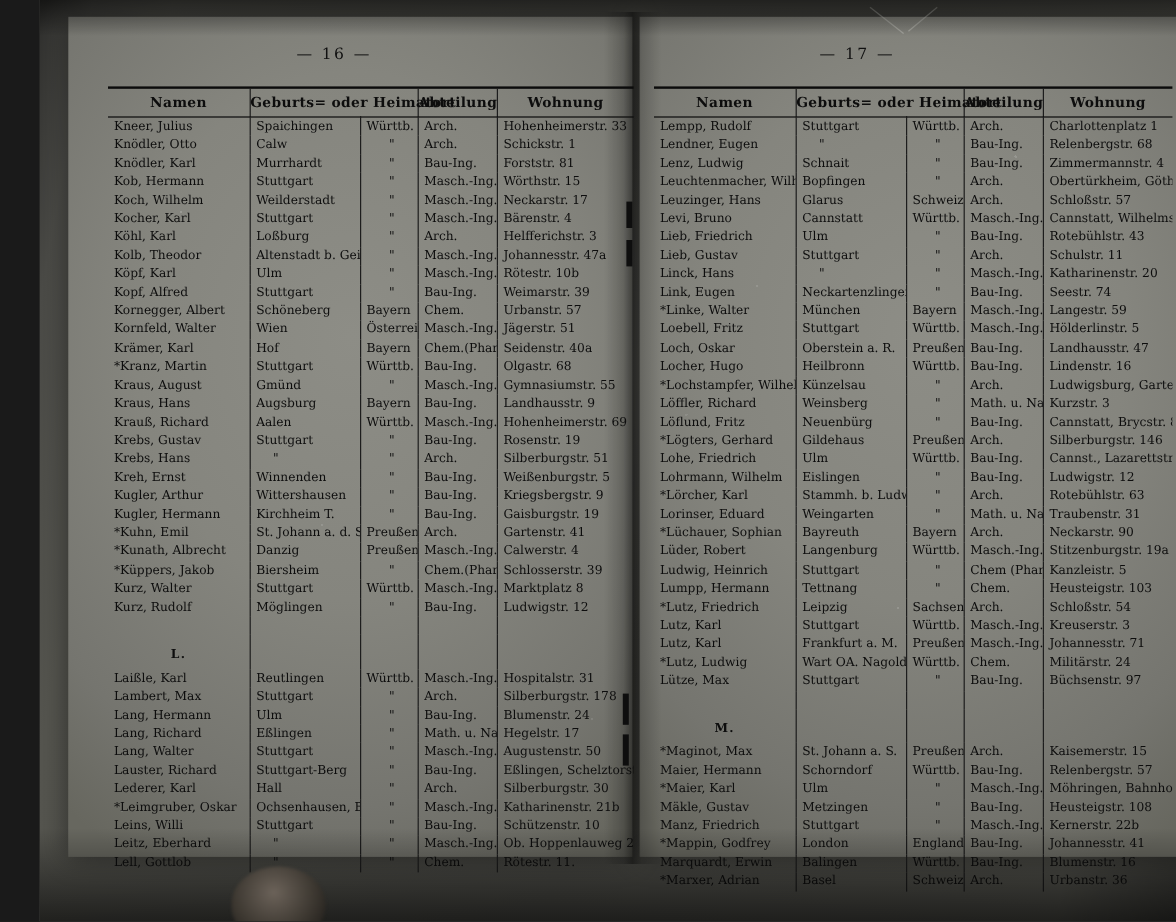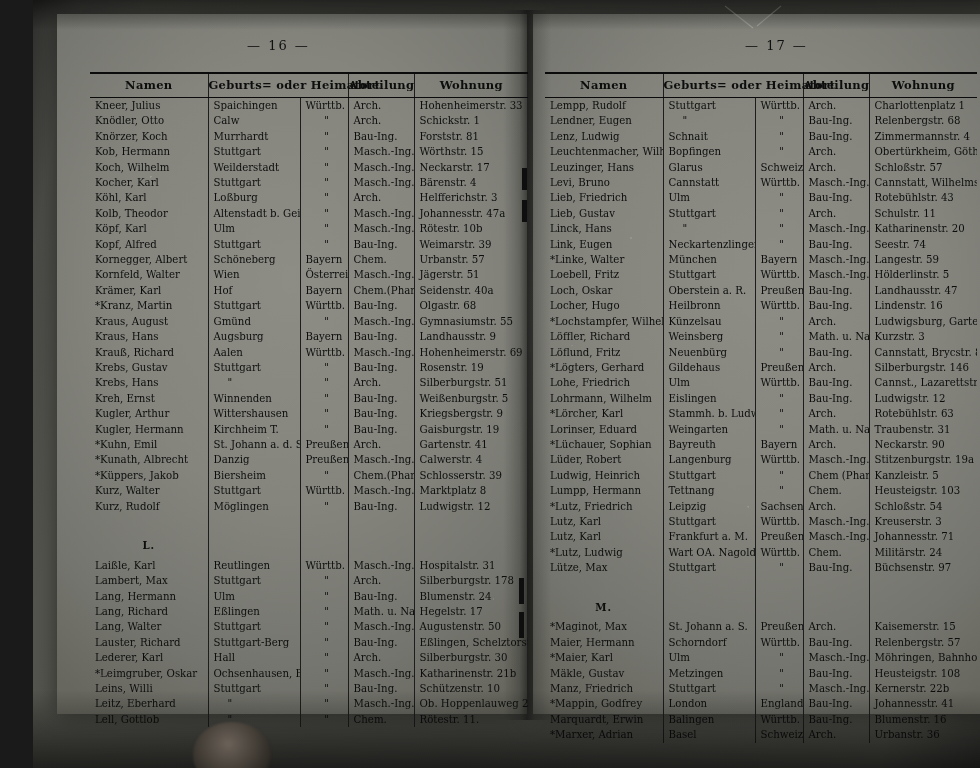--- a/index.html
+++ b/index.html
@@ -96,21 +96,21 @@
   .folio {
     position: absolute;
     top: 38px;
     font-size: 13px;
     letter-spacing: 2px;
     color: #101010;
     font-family: "DejaVu Serif", serif;
     white-space: nowrap;
   }
   #folio-left  { left: 214px; }
-  #folio-right { left: 712px; }
+  #folio-right { left: 650px; }
 
   .tbl {
     position: absolute;
     top: 72px;
     border-top: 2.4px solid #0b0b0b;
     color: #0d0d0d;
   }
   #tbl-left  { left: 57px;  width: 438px; }
   #tbl-right { left: 512px; width: 432px; }
 
@@ -215,21 +215,21 @@
             <td>Hohenheimerstr. 33</td>
           </tr>
           <tr>
             <td>Knödler, Otto</td>
             <td class="place-cell">Calw</td>
             <td class="state-cell"><span class="ditto-c">"</span></td>
             <td>Arch.</td>
             <td>Schickstr. 1</td>
           </tr>
           <tr>
-            <td>Knörzer, Koch</td>
+            <td>Knödler, Karl</td>
             <td class="place-cell">Murrhardt</td>
             <td class="state-cell"><span class="ditto-c">"</span></td>
             <td>Bau-Ing.</td>
             <td>Forststr. 81</td>
           </tr>
           <tr>
             <td>Kob, Hermann</td>
             <td class="place-cell">Stuttgart</td>
             <td class="state-cell"><span class="ditto-c">"</span></td>
             <td>Masch.-Ing.</td>

